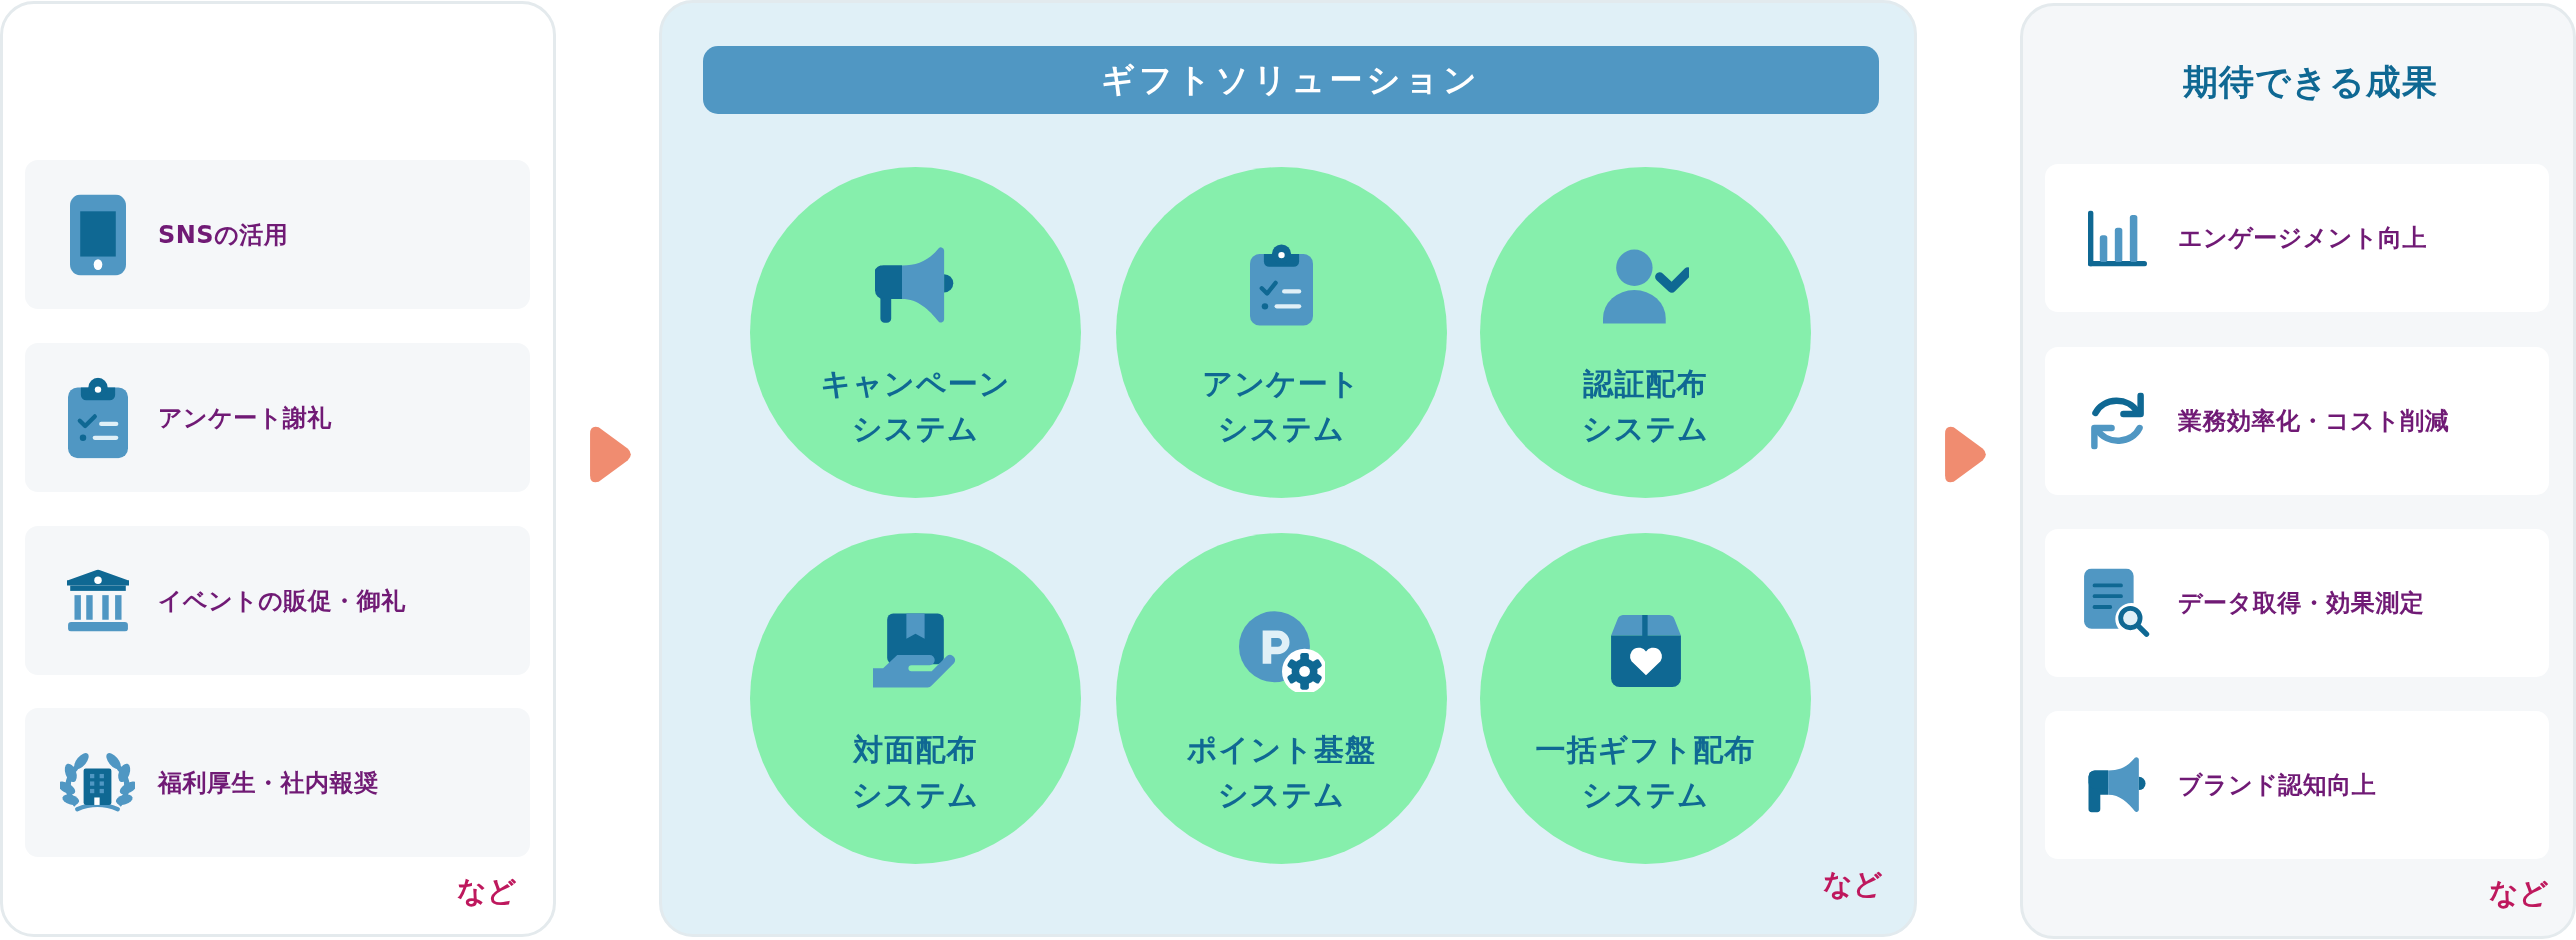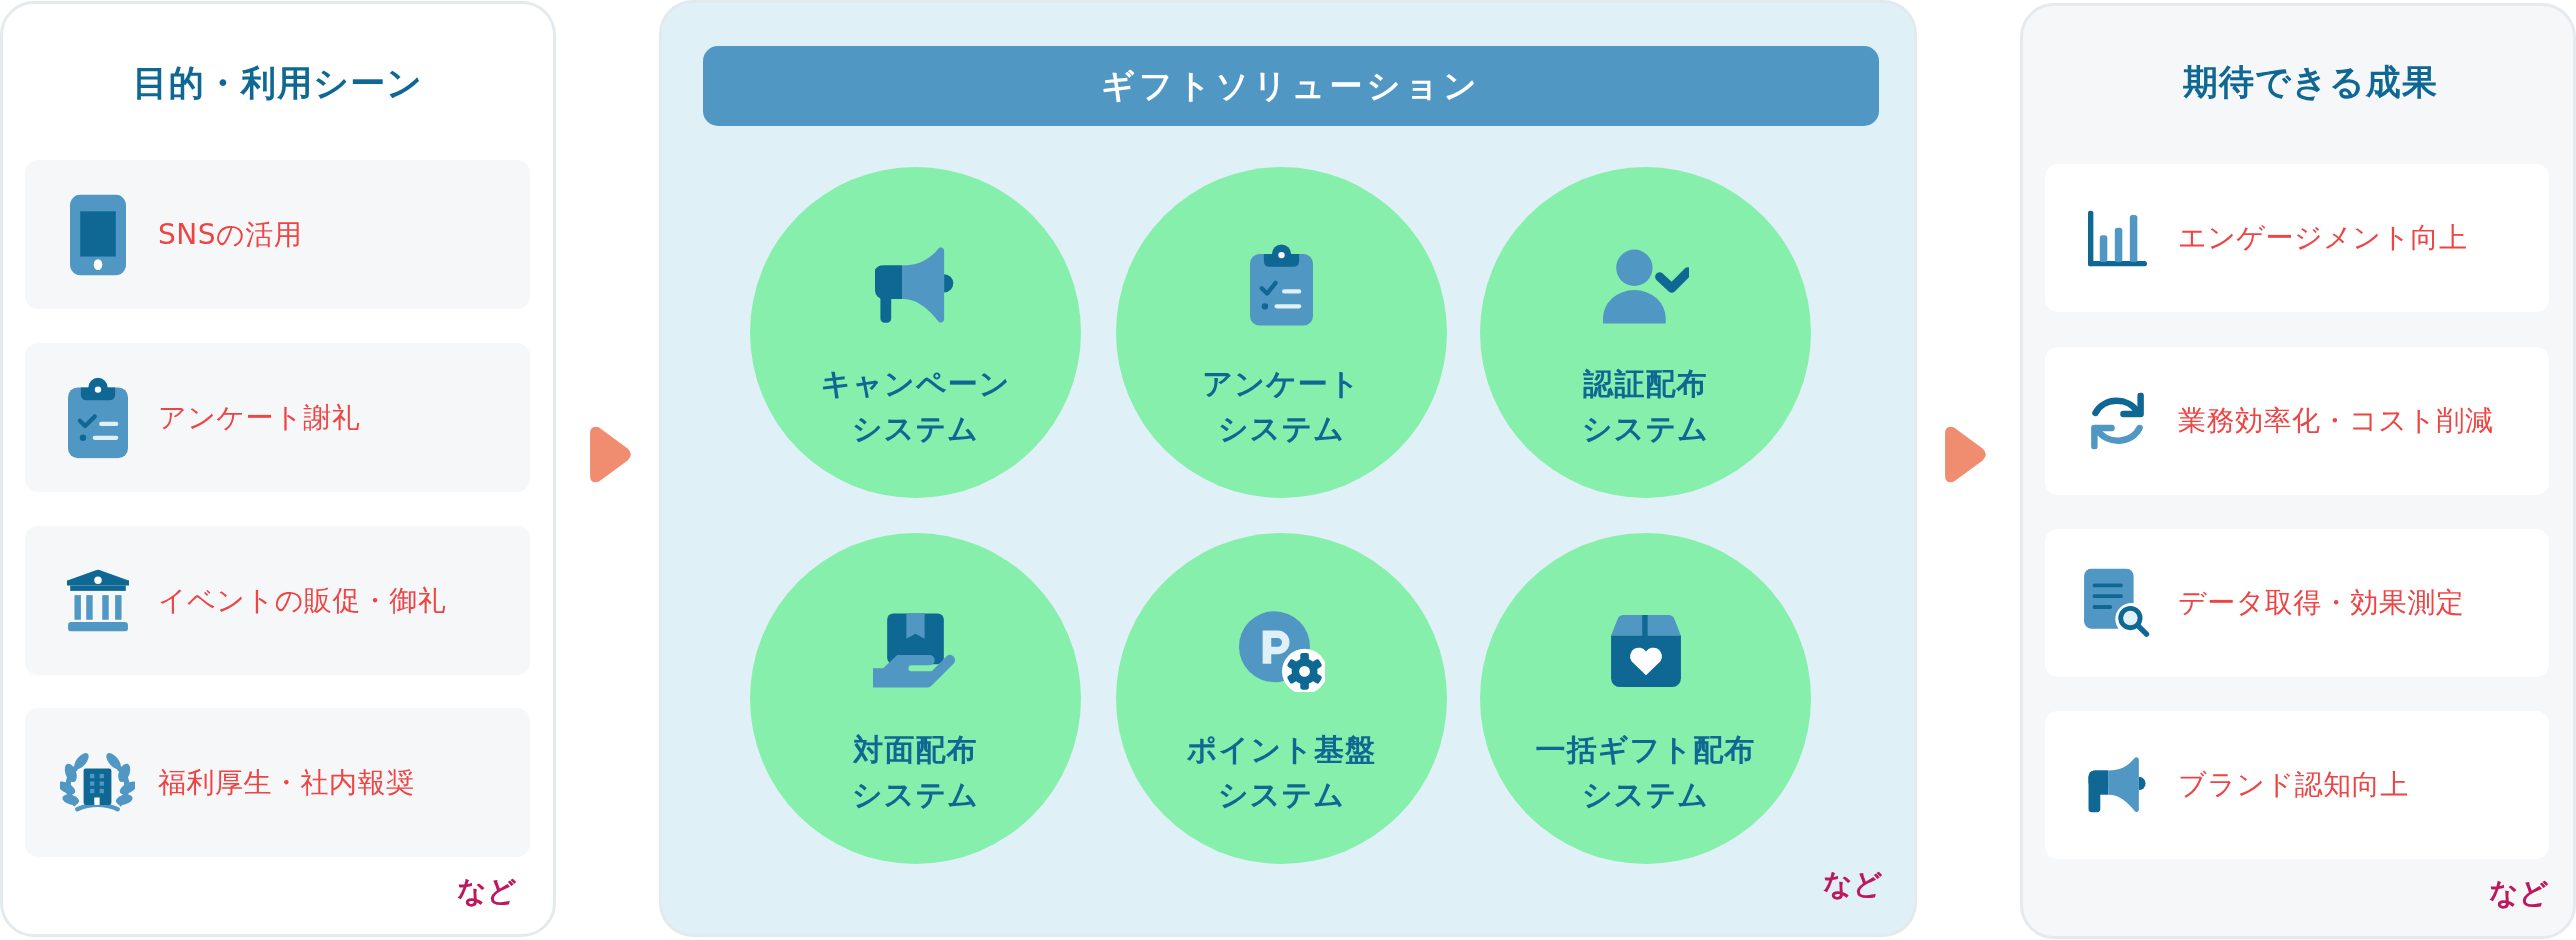--- a/index.html
+++ b/index.html
@@ -9,38 +9,37 @@
   .panel-left { left:0; top:1.1px; width:556px; height:936px; background:#ffffff; }
   .panel-mid { left:659px; top:0; width:1258px; height:937px; background:#e0f0f7; border-color:#e2eaee; }
   .panel-right { left:2020px; top:3.2px; width:556px; height:936px; background:#f5f7f9; }
   .panel-title { position:absolute; left:0; right:0; text-align:center; color:#0f6893;
                  font-weight:bold; font-size:35px; letter-spacing:1.1px; }
   .item { position:absolute; box-sizing:border-box; border-radius:13px; }
   .panel-left .item { left:22px; width:505px; height:149px; background:#f5f7f9; }
   .panel-right .item { left:22px; width:504px; height:148px; background:#ffffff; }
   .item-icon { position:absolute; left:32px; top:50%; transform:translateY(-50%); width:81px; height:81px;
                display:flex; align-items:center; justify-content:center; }
-  .item-label { position:absolute; left:133px; top:50%; transform:translateY(-50%); color:#ef4444;
-                font-weight:normal; font-size:28px; white-space:nowrap; letter-spacing:0.5px; }
+  .item-label { position:absolute; left:133px; top:50%; transform:translateY(-50%); color:#701a75;
+                font-weight:bold; font-size:24px; white-space:nowrap; letter-spacing:0.5px; }
   .etc { position:absolute; color:#be185d; font-weight:bold; font-size:29px; }
-  .header-bar { position:absolute; left:41px; top:43px; width:1176px; height:80px; background:#5097c3;
+  .header-bar { position:absolute; left:41px; top:43px; width:1176px; height:68px; background:#5097c3;
                 border-radius:15px; color:#ffffff; font-weight:bold; font-size:33px; letter-spacing:4.3px;
                 display:flex; align-items:center; justify-content:center; }
   .circle { position:absolute; width:331px; height:331px; border-radius:50%; background:#86efac; }
   .circle-icon { position:absolute; left:50%; top:75px; transform:translateX(-50%); width:86px; height:86px;
                  display:flex; align-items:center; justify-content:center; }
   .circle-label { position:absolute; left:0; right:0; top:194px; text-align:center; color:#0f6893;
                   font-weight:bold; font-size:30px; line-height:45px; letter-spacing:1.1px; }
   .arrow { position:absolute; width:42px; height:59px; }
 </style>
 </head>
 <body>
 
 <div class="panel panel-left">
-  <div class="panel-title" style="top:56px;">目的・利用シーン</div>
 
   <div class="item" style="top:156px;">
     <div class="item-icon">
       <svg width="56" height="81" viewBox="0 0 104 150">
         <rect x="0" y="0" width="104" height="150" rx="20" fill="#5097c3"></rect>
         <rect x="19" y="31" width="66" height="84" fill="#0f6893"></rect>
         <ellipse cx="52" cy="130" rx="8" ry="10" fill="#ffffff"></ellipse>
       </svg>
     </div>
     <div class="item-label">SNSの活用</div>

